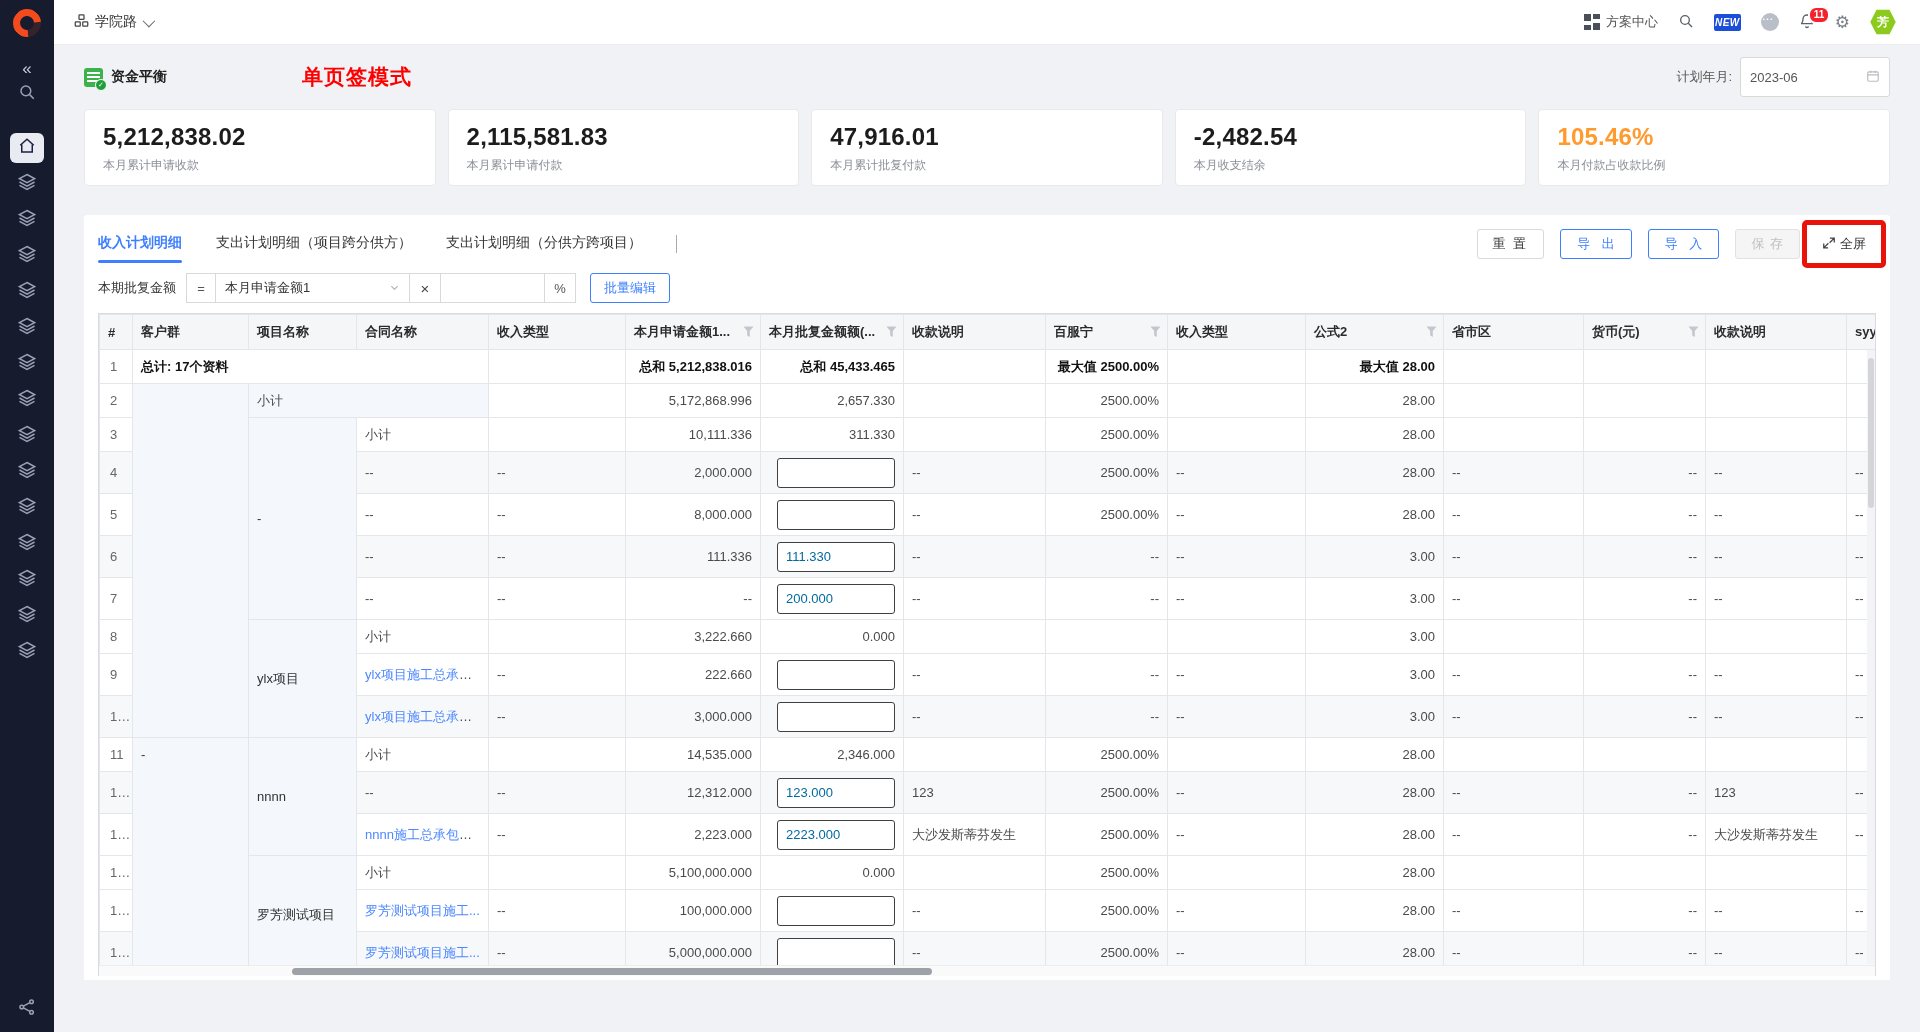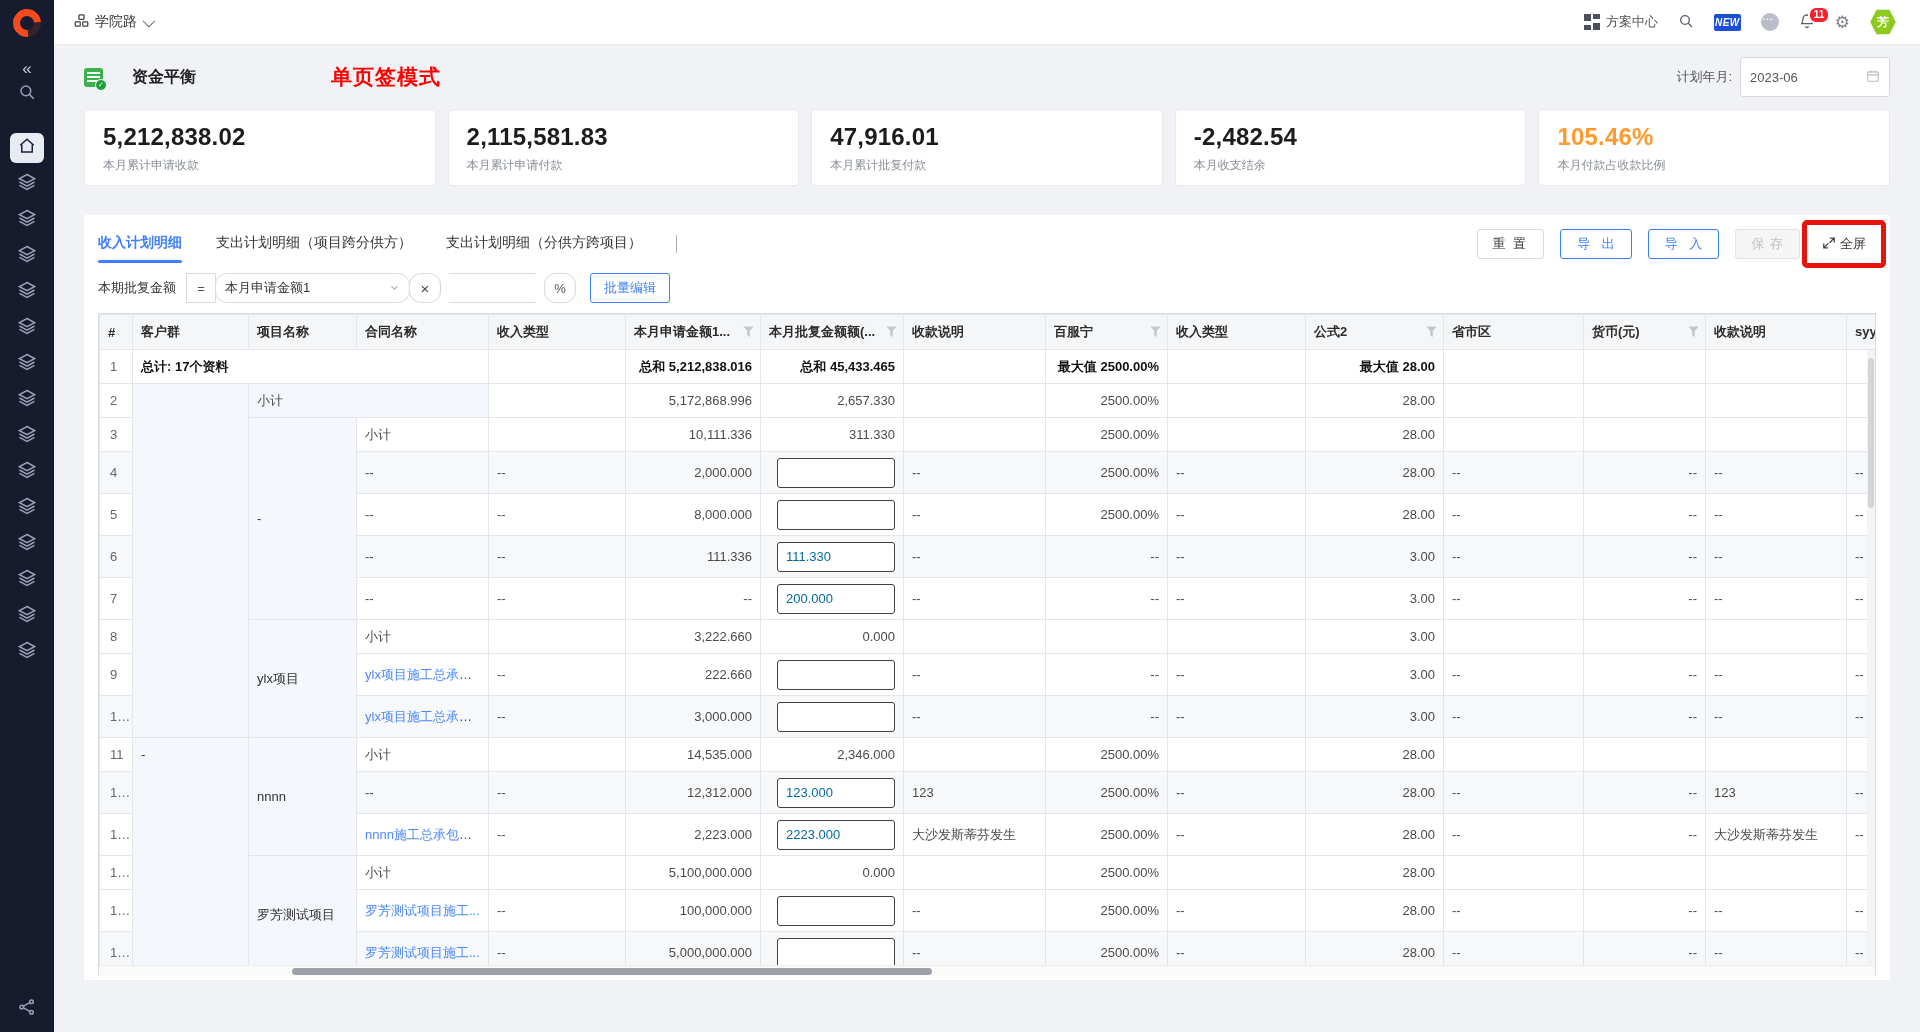--- a/index.html
+++ b/index.html
@@ -37,21 +37,21 @@
   .badge { position:absolute; top:-7px; left:9px; background:#f5222d; color:#fff; font-size:10px; line-height:1; padding:2px 4px; border-radius:8px; border:2px solid #fff; font-weight:bold; }
   .gear { font-size:17px; color:#7a8089; line-height:1; }
   .avatar { width:26px; height:26px; background:#8ccb1e; clip-path:polygon(25% 3%,75% 3%,99% 50%,75% 97%,25% 97%,1% 50%); color:#fff; font-size:12px; display:flex; align-items:center; justify-content:center; font-weight:bold; }
 
   
   .content { flex:1; padding:14px 30px 0 30px; position:relative; overflow:hidden; }
   .title-row { display:flex; align-items:center; height:36px; }
   .doc-icon { width:19px; height:19px; background:#3cb24a; border-radius:3px; position:relative; margin-right:8px; }
   .doc-icon:before { content:""; position:absolute; left:3px; top:4px; width:13px; height:2px; background:#fff; box-shadow:0 4px 0 #fff, 0 8px 0 #fff; }
   .doc-icon:after { content:"✓"; position:absolute; right:-4px; bottom:-4px; width:10px; height:10px; background:#1f9e3a; color:#fff; border-radius:50%; font-size:7px; line-height:10px; text-align:center; border:1px solid #fff; }
-  .page-title { font-size:16px; font-weight:bold; color:#222;margin-left:21px; }
+  .page-title { font-size:14px; font-weight:bold; color:#222; }
   .annotation { color:#fe0000; font-size:21px; font-weight:bold; margin-left:135px; letter-spacing:1px; }
   .plan-month { margin-left:auto; display:flex; align-items:center; gap:8px; font-size:13px; color:#555; }
   .pm-select { width:150px; height:40px; border:1px solid #d9d9d9; border-radius:3px; background:#fff; display:flex; align-items:center; justify-content:space-between; padding:0 9px; color:#555; cursor:pointer; }
   .pm-select svg { width:14px; height:14px; }
 
   .cards { display:flex; gap:12px; margin-top:14px; }
   .card { flex:1; background:#fff; border:1px solid #e9e9e9; border-radius:4px; padding:13px 18px 11px; }
   .card .val { font-size:24px; font-weight:bold; color:#1c1c1c; letter-spacing:.2px; }
   .card .lbl { font-size:12px; color:#8b8f97; margin-top:6px; }
 
@@ -67,21 +67,21 @@
   .btn.blue { border-color:#3d7fff; color:#3d7fff; letter-spacing:4px; padding:0 12px 0 16px; }
   .btn.disabled { background:#f5f5f5; color:#c0c0c0; border-color:#e2e2e2; cursor:default; letter-spacing:1px; }
   .fullscreen { display:flex; align-items:center; gap:4px; font-size:13px; color:#333; cursor:pointer; padding:0 6px; }
   .fullscreen svg { width:14px; height:14px; }
   .red-box { position:absolute; right:-10px; top:-9px; width:84px; height:48px; border:5px solid #e8140c; border-radius:5px; pointer-events:none; z-index:5; }
 
   .filter-row { display:flex; align-items:center; margin-top:10px; font-size:13px; color:#333; }
   .f-label { margin-right:10px; }
   .seg { display:flex; height:30px; }
   .seg > div { border:1px solid #d9d9d9; display:flex; align-items:center; background:#fff; }
-  .seg > div + div { margin-left:-1px;border-radius:12px; }
+  .seg > div + div { margin-left:-1px; }
   .seg .op { width:30px; justify-content:center; color:#555; }
   .seg .sel { width:195px; padding:0 9px; justify-content:space-between; color:#333; cursor:pointer; }
   .seg .sel svg { width:11px; height:11px; }
   .seg .x { width:32px; justify-content:center; color:#444; font-size:15px; }
   .seg .inp { width:105px; }
   .seg .inp input { width:100%; border:0; outline:none; height:100%; padding:0 8px; font-size:13px; }
   .seg .pct { width:32px; justify-content:center; color:#555; }
   .batch { margin-left:14px; height:30px; padding:0 13px; border:1px solid #3d7fff; color:#3d7fff; background:#fff; border-radius:3px; font-size:13px; cursor:pointer; }
 
   

